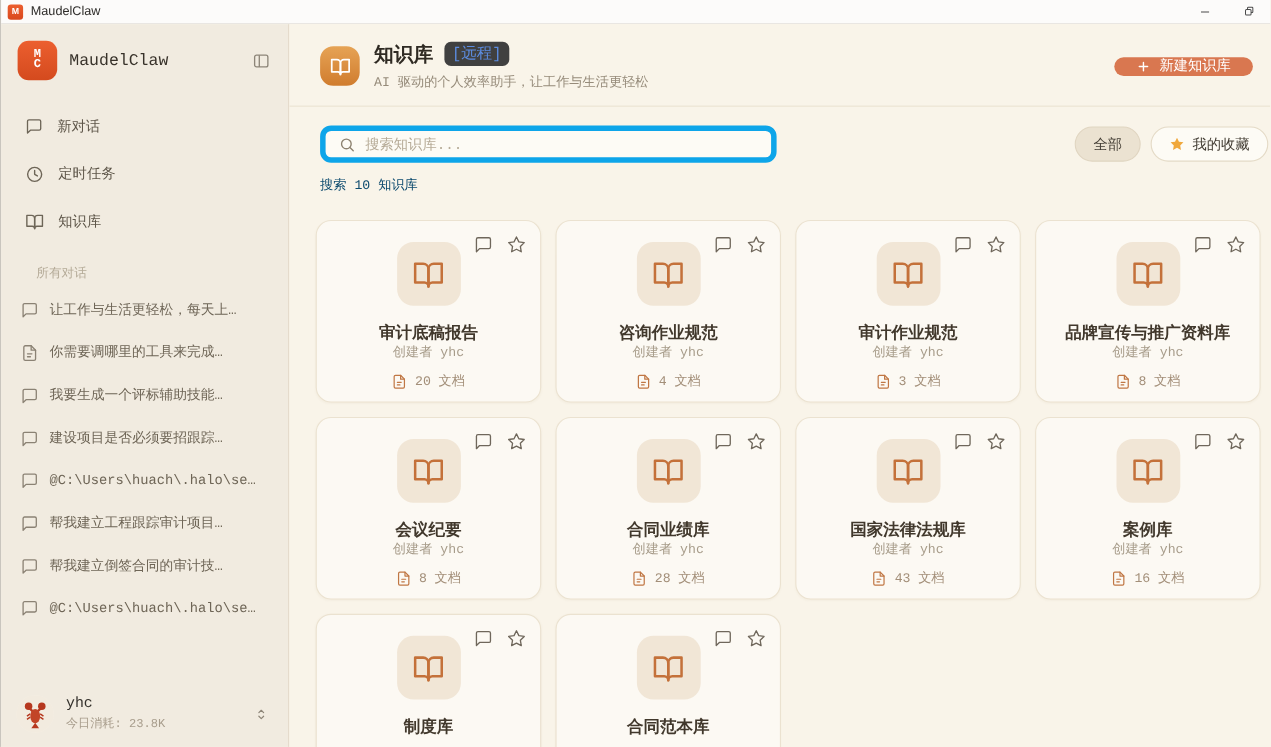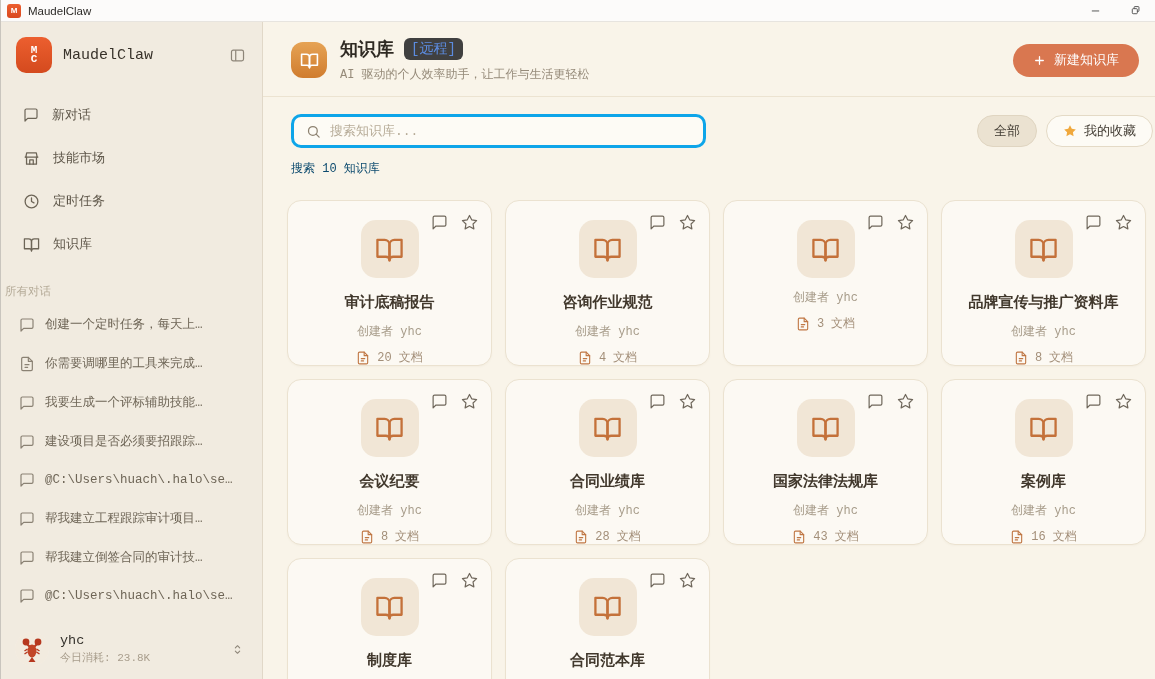--- a/index.html
+++ b/index.html
@@ -35,21 +35,21 @@
     color:#fff; display:flex; flex-direction:column; align-items:center; justify-content:center;
     font-weight:bold; font-size:11px; line-height:0.82; letter-spacing:0; }
   .brand { font-size:15px; color:#38322a; }
   .collapse-btn { margin-left:auto; color:#8d8578; cursor:pointer; }
 
   .side-menu { padding:16px 12px 0 12px; display:flex; flex-direction:column; gap:7px; }
   .menu-item { display:flex; align-items:center; gap:13px; padding:9px 10px; border-radius:9px;
     font-size:13px; color:#5e5649; cursor:pointer; }
   .menu-item .mi-icon { color:#6d6557; }
 
-  .side-section { padding:22px 16px 4px 4px; font-size:11.5px; color:#b4aa97; }
+  .side-section { padding:22px 16px 4px 32px; font-size:11.5px; color:#b4aa97; }
   .conv-list { flex:1 1 auto; overflow:hidden; padding:2px 10px 0 12px; display:flex; flex-direction:column; }
   .conv-item { display:flex; align-items:center; gap:10px; padding:11px 6px; font-size:12.5px; color:#6e6556;
     white-space:nowrap; overflow:hidden; cursor:pointer; border-radius:8px; }
   .conv-item .ci-icon { color:#8b8274; flex:none; }
   .conv-label { overflow:hidden; text-overflow:clip; }
 
   .side-user { flex:none; display:flex; align-items:center; gap:11px; padding:9px 18px 13px 14px; cursor:pointer; }
   .avatar { width:34px; height:34px; border-radius:50%; background:#f5eee3; overflow:hidden; flex:none; }
   .user-name { font-size:13.5px; color:#33302b; }
   .user-usage { font-size:11px; color:#a89d8c; margin-top:2px; }
@@ -58,26 +58,26 @@
   
   .main-header { display:flex; align-items:center; padding:15px 14px 13px 28px; border-bottom:1px solid #ece3d1; }
   .kb-icon { width:36px; height:36px; border-radius:12px; background:linear-gradient(180deg,#e6a355,#d07c2e);
     display:flex; align-items:center; justify-content:center; color:#fff; flex:none; }
   .kb-texts { margin-left:13px; }
   .kb-title-row { display:flex; align-items:center; gap:10px; }
   .kb-title { font-size:18px; font-weight:bold; color:#2f2a23; }
   .kb-badge { font-size:14px; color:#5c8ce0; background:#404040; border-radius:6px; padding:2px 7px; }
   .kb-subtitle { font-size:12px; color:#968b7a; margin-top:5px; }
   .new-btn { margin-left:auto; margin-right:2px; background:#d97750; color:#fff; border:none; cursor:pointer;
-    height:33px; padding:0 20px; border-radius:17px; font-size:13px; display:flex; align-items:center; gap:8px;
+    height:17px; padding:0 20px; border-radius:17px; font-size:13px; display:flex; align-items:center; gap:8px;
     font-family:inherit; }
 
   
   .toolbar { display:flex; align-items:center; padding:17px 2px 0 28px; }
-  .search-box { width:415px; height:34px; background:#fdfbf5; border:3px solid #0ea5e9; border-radius:10px;
+  .search-box { width:415px; height:34px; background:#fdfbf5; border:5px solid #0ea5e9; border-radius:10px;
     display:flex; align-items:center; gap:9px; padding:4px 12px; }
   .search-box input { border:none; outline:none; background:transparent; flex:1; font-size:13px;
     color:#4a4238; font-family:inherit; }
   .search-box input::placeholder { color:#b6ab97; }
   .search-ic { color:#8d8270; }
   .tb-spacer { flex:1; }
   .pill { height:32px; display:flex; align-items:center; gap:7px; border-radius:16px; font-size:13px;
     padding:0 16px; cursor:pointer; color:#423c33; }
   .pill-all { background:#ebe2d1; border:1px solid #e0d5c1; margin-right:9px; }
   .pill-fav { background:#fdfbf5; border:1px solid #e4dac6; }
@@ -87,21 +87,21 @@
 
   
   .grid { display:grid; grid-template-columns:repeat(4,205px); gap:13px; padding:23px 10px 0 24px; }
   .card { width:205px; height:166px; background:#fcf9f3; border:1px solid #ebe2d0; border-radius:14px;
     position:relative; padding:14px 12px; cursor:pointer; box-shadow:0 1px 2px rgba(120,100,60,0.04); }
   .card-actions { position:absolute; top:13px; right:13px; display:flex; gap:13px; color:#6f675b; }
   .card-act { cursor:pointer; }
   .card-iconbox { width:58px; height:58px; border-radius:15px; background:#f1e6d6; margin:5px auto 0;
     display:flex; align-items:center; justify-content:center; color:#c4713a; }
   .card-title { text-align:center; margin-top:15px; font-size:15px; font-weight:bold; color:#41382c; }
-  .card-creator { text-align:center; margin-top:11px; font-size:12px; color:#a79c8a; }
+  .card-creator { text-align:center; font-size:12px; color:#a79c8a; }
   .card-docs { display:flex; align-items:center; justify-content:center; gap:7px; margin-top:9px;
     font-size:12px; color:#a38f79; }
   .card-docs .doc-ic { color:#c07744; }
 </style>
 </head>
 <body>
 
 <div class="titlebar">
   <div class="tb-icon">M</div>
   <div class="tb-title">MaudelClaw</div>
@@ -142,58 +142,47 @@
     <span class="mi-icon">
             <svg width="16" height="16" viewBox="0 0 24 24" fill="none" stroke="currentColor" stroke-width="1.8" stroke-linecap="round" stroke-linejoin="round">
               <path d="M21 15a2 2 0 0 1-2 2H7l-4 4V5a2 2 0 0 1 2-2h14a2 2 0 0 1 2 2z"></path>
             </svg>
           </span>
     <span>新对话</span>
   </div>
         <div class="menu-item">
     <span class="mi-icon">
             <svg width="17" height="17" viewBox="0 0 24 24" fill="none" stroke="currentColor" stroke-width="1.8" stroke-linecap="round" stroke-linejoin="round">
-              <path d="M4 10 5.2 4h13.6L20 10"></path>
-              <path d="M3 10h18"></path>
-              <path d="M5 10v10h14V10"></path>
-              <path d="M9.5 20v-6h5v6"></path>
-            </svg>
-          </span>
-    <span>技能市场</span>
+              <circle cx="12" cy="12" r="9"></circle>
+              <path d="M12 7v5l3.5 2"></path>
+            </svg>
+          </span>
+    <span>定时任务</span>
   </div>
         <div class="menu-item">
     <span class="mi-icon">
             <svg width="17" height="17" viewBox="0 0 24 24" fill="none" stroke="currentColor" stroke-width="1.8" stroke-linecap="round" stroke-linejoin="round">
-              <circle cx="12" cy="12" r="9"></circle>
-              <path d="M12 7v5l3.5 2"></path>
-            </svg>
-          </span>
-    <span>定时任务</span>
-  </div>
-        <div class="menu-item">
-    <span class="mi-icon">
-            <svg width="17" height="17" viewBox="0 0 24 24" fill="none" stroke="currentColor" stroke-width="1.8" stroke-linecap="round" stroke-linejoin="round">
               <path d="M2 4h6a4 4 0 0 1 4 4v13a3 3 0 0 0-3-3H2z"></path>
               <path d="M22 4h-6a4 4 0 0 0-4 4v13a3 3 0 0 1 3-3h7z"></path>
             </svg>
           </span>
     <span>知识库</span>
   </div>
       </div>
 
     <div class="side-section">所有对话</div>
 
     <div class="conv-list">
         <div class="conv-item">
     <span class="ci-icon">
             <svg width="16" height="16" viewBox="0 0 24 24" fill="none" stroke="currentColor" stroke-width="1.8" stroke-linecap="round" stroke-linejoin="round">
               <path d="M21 15a2 2 0 0 1-2 2H7l-4 4V5a2 2 0 0 1 2-2h14a2 2 0 0 1 2 2z"></path>
             </svg>
           </span>
-    <span class="conv-label">创建一个定时任务，每天上…</span>
+    <span class="conv-label">让工作与生活更轻松，每天上…</span>
   </div>
         <div class="conv-item">
     <span class="ci-icon">
             <svg width="16" height="16" viewBox="0 0 24 24" fill="none" stroke="currentColor" stroke-width="1.8" stroke-linecap="round" stroke-linejoin="round">
               <path d="M14 2H6a2 2 0 0 0-2 2v16a2 2 0 0 0 2 2h12a2 2 0 0 0 2-2V8z"></path>
               <path d="M14 2v6h6"></path>
               <path d="M9 13h6M9 17h4"></path>
             </svg>
           </span>
     <span class="conv-label">你需要调哪里的工具来完成…</span>
@@ -401,20 +390,21 @@
                 <path d="m12 2 3.09 6.26L22 9.27l-5 4.87 1.18 6.88L12 17.77l-6.18 3.25L7 14.14 2 9.27l6.91-1.01z"></path>
               </svg>
       </span>
     </div>
     <div class="card-iconbox">
       <svg width="29" height="29" viewBox="0 0 24 24" fill="none" stroke="currentColor" stroke-width="1.9" stroke-linecap="round" stroke-linejoin="round">
               <path d="M2 4h6a4 4 0 0 1 4 4v13a3 3 0 0 0-3-3H2z"></path>
               <path d="M22 4h-6a4 4 0 0 0-4 4v13a3 3 0 0 1 3-3h7z"></path>
             </svg>
     </div>
+    <div class="card-title">审计作业规范</div>
     <div class="card-creator">创建者 yhc</div>
     <div class="card-docs">
       <span class="doc-ic">
         <svg width="14" height="14" viewBox="0 0 24 24" fill="none" stroke="currentColor" stroke-width="1.9" stroke-linecap="round" stroke-linejoin="round">
                 <path d="M14 2H6a2 2 0 0 0-2 2v16a2 2 0 0 0 2 2h12a2 2 0 0 0 2-2V8z"></path>
                 <path d="M14 2v6h6"></path>
                 <path d="M9 13h6M9 17h4"></path>
               </svg>
       </span>
       <span>3</span>

